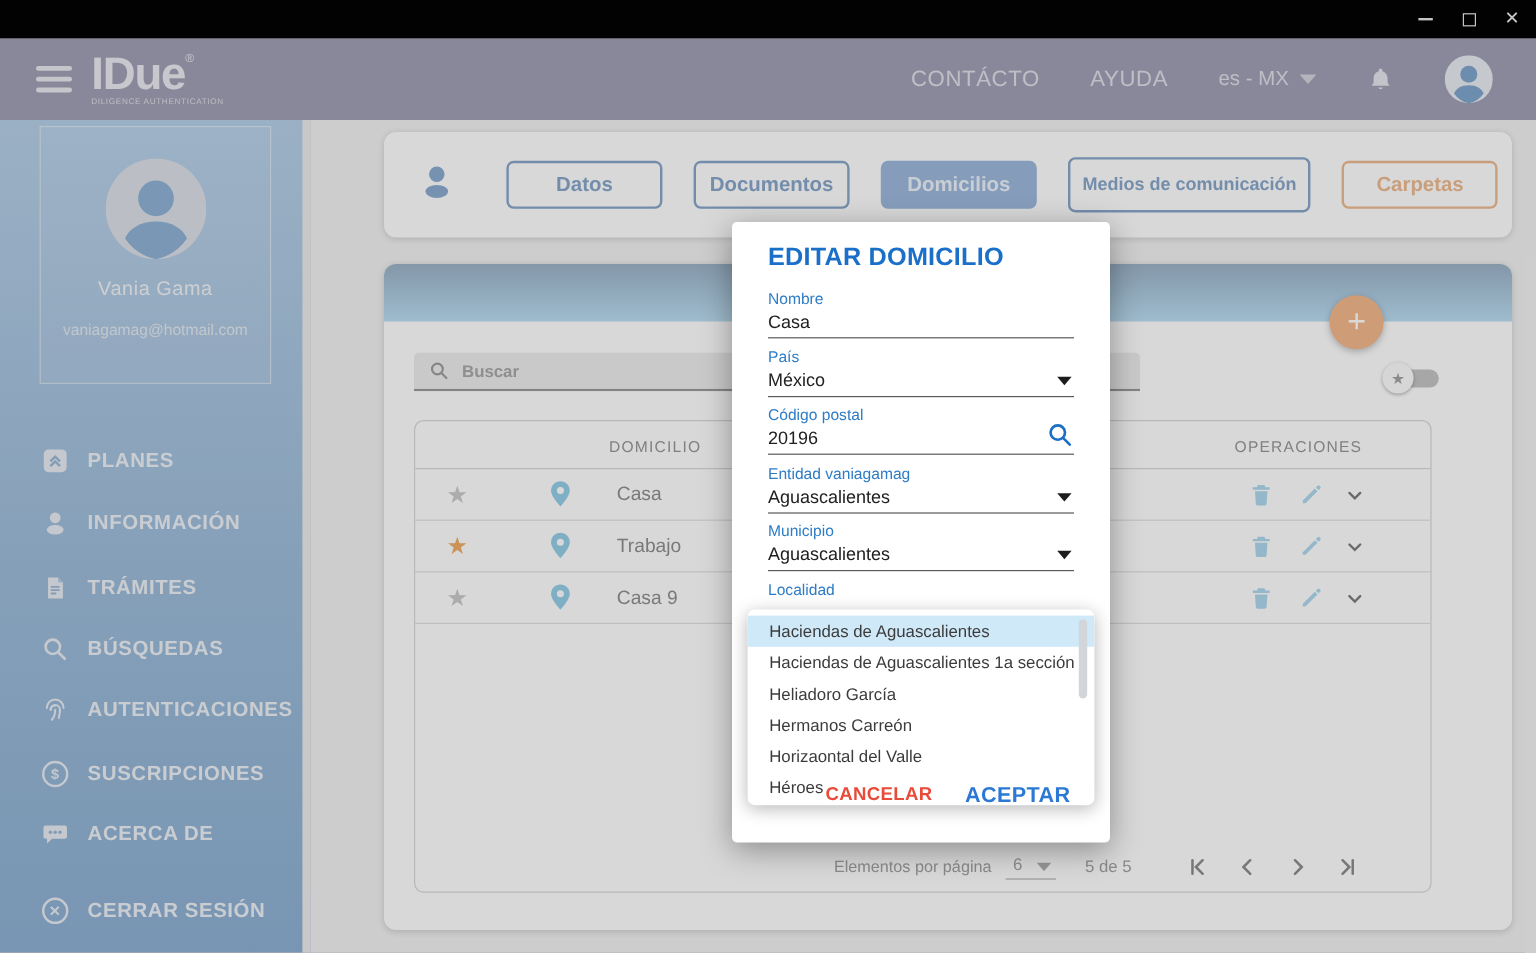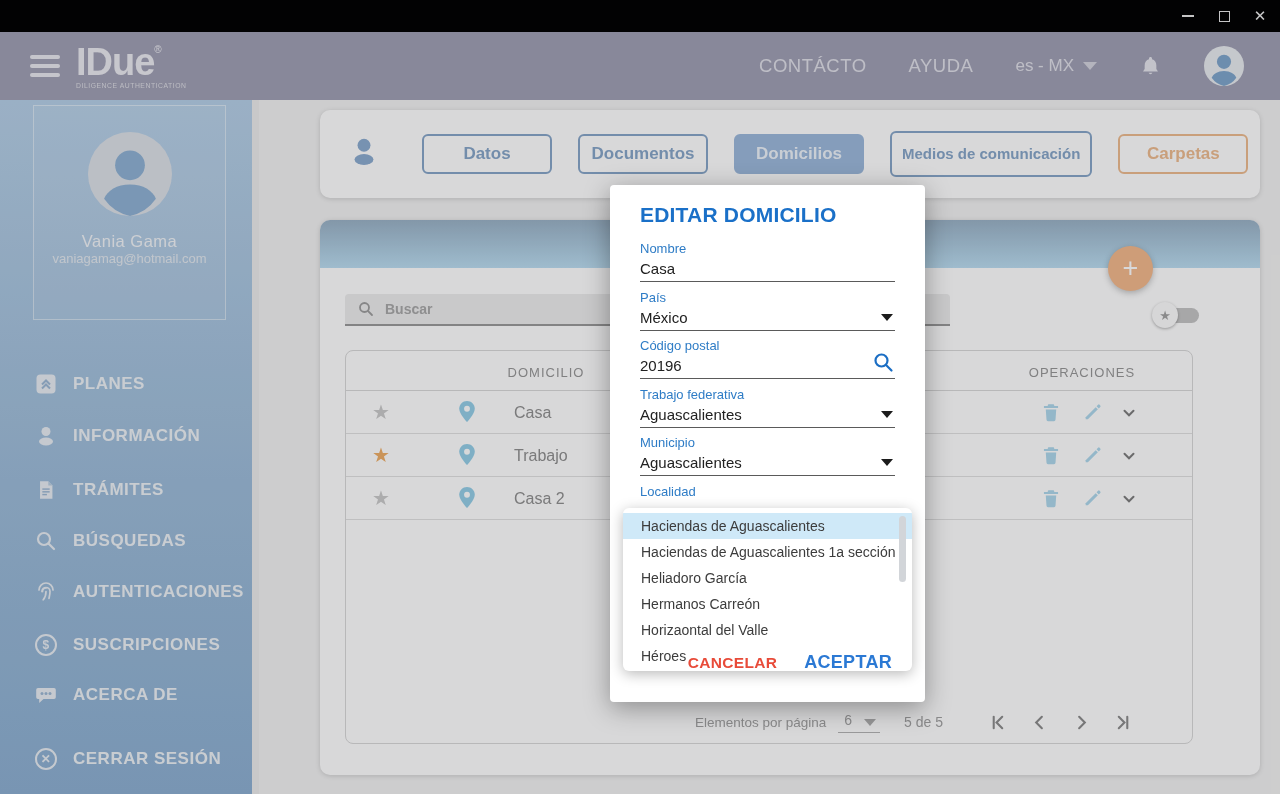--- a/index.html
+++ b/index.html
@@ -28,21 +28,21 @@
   .lang { display:flex; align-items:center; gap:9px; cursor:pointer; }
   .lang-label { font-size:17px; color:#e0e0e9; }
   .tri { width:0; height:0; border-left:7px solid transparent; border-right:7px solid transparent; border-top:8px solid #d4d4de; }
 
   
   .sidebar { position:absolute; top:100px; left:0; width:259px; bottom:0; background:linear-gradient(180deg,#b6d0e7 0%,#9dbcd9 55%,#8db0d2 100%); z-index:5; }
   .sidebar-scroll { position:absolute; right:0; top:0; bottom:0; width:7px; background:#ececec; }
   .user-card { position:absolute; left:33px; top:5px; width:193px; height:215px; border:1px solid rgba(255,255,255,0.45); background:rgba(255,255,255,0.05); text-align:center; }
   .user-avatar { margin:26px auto 0; width:84px; height:84px; }
   .user-name { margin-top:16px; font-size:16.5px; color:#f2f5f8; letter-spacing:0.5px; }
-  .user-email { font-size:13px; color:#e4eaf0; }
+  .user-email { margin-top:16px; font-size:13px; color:#e4eaf0; }
   .menu-item { position:absolute; left:33px; display:flex; align-items:center; gap:14px; color:#eef2f6; font-weight:bold; font-size:17px; letter-spacing:0.5px; cursor:pointer; white-space:nowrap; }
   .mi-icon { width:26px; height:26px; display:flex; align-items:center; justify-content:center; flex:0 0 26px; }
   .circle-icon { width:22px; height:22px; border:2px solid #e9eef3; border-radius:50%; color:#e9eef3; font-size:12px; font-weight:bold; display:flex; align-items:center; justify-content:center; }
 
   
   .main { position:absolute; left:259px; top:100px; right:0; bottom:0; background:#f2f2f2; z-index:4; }
   .tab-card { position:absolute; left:61px; top:10px; width:940px; height:88px; background:#fff; border-radius:10px; box-shadow:0 1px 5px rgba(0,0,0,0.15); display:flex; align-items:center; }
   .tab-person { margin-left:26px; }
   .tab-btns { display:flex; align-items:center; margin-left:40px; gap:26px;justify-content:space-between; }
   .tab-btn { min-width:130px; height:40px; padding:0 10px; border:2px solid #87a6c9; border-radius:6px; background:#fff; color:#87a6c9; font-weight:bold; font-size:17px; display:flex; align-items:center; justify-content:center; text-align:center; cursor:pointer; font-family:"Liberation Sans",sans-serif; }
@@ -355,21 +355,21 @@
         </div>
 
         <div class="t-row" style="top:126px;">
           <span class="star">★</span>
           <span class="pin">
             <svg width="22" height="24" viewBox="0 0 24 26">
                 <path d="M12 1C7.3 1 3.5 4.8 3.5 9.5 3.5 15.2 12 24 12 24s8.5-8.8 8.5-14.5C20.5 4.8 16.7 1 12 1z" fill="#95cfe8"></path>
                 <circle cx="12" cy="9.5" r="3.2" fill="#ffffff"></circle>
               </svg>
           </span>
-          <span class="r-name">Casa 2</span>
+          <span class="r-name">Casa 9</span>
           <span class="op-trash">
             <svg width="22" height="23" viewBox="0 0 24 24" fill="#aed8ec">
                 <path d="M9.5 3h5a1 1 0 0 1 1 1v1h4.2v2.2H4.3V5h4.2V4a1 1 0 0 1 1-1z"></path>
                 <path d="M6.3 8.6h11.4L16.9 20a1.6 1.6 0 0 1-1.6 1.5H8.7A1.6 1.6 0 0 1 7.1 20z"></path>
               </svg>
           </span>
           <span class="op-pencil">
             <svg width="22" height="22" viewBox="0 0 24 24" fill="#aed8ec">
                 <path d="M4 17.6 14.9 6.7l2.4 2.4L6.4 20H4z"></path>
                 <path d="M15.9 5.7l1.6-1.6a1.2 1.2 0 0 1 1.7 0l.7.7a1.2 1.2 0 0 1 0 1.7l-1.6 1.6z"></path>
@@ -439,21 +439,21 @@
       <div class="f-value">20196</div>
       <span class="f-search">
         <svg width="24" height="24" viewBox="0 0 24 24" fill="none" stroke="#1b6ec4" stroke-width="2.2" stroke-linecap="round">
             <circle cx="10.5" cy="10.5" r="6"></circle>
             <line x1="15.3" y1="15.3" x2="20.5" y2="20.5"></line>
           </svg>
       </span>
     </div>
 
     <div class="field" style="top:202px;">
-      <div class="f-label">Trabajo federativa</div>
+      <div class="f-label">Entidad vaniagamag</div>
       <div class="f-value">Aguascalientes</div>
       <span class="f-caret"></span>
     </div>
 
     <div class="field" style="top:250px;">
       <div class="f-label">Municipio</div>
       <div class="f-value">Aguascalientes</div>
       <span class="f-caret"></span>
     </div>
 

